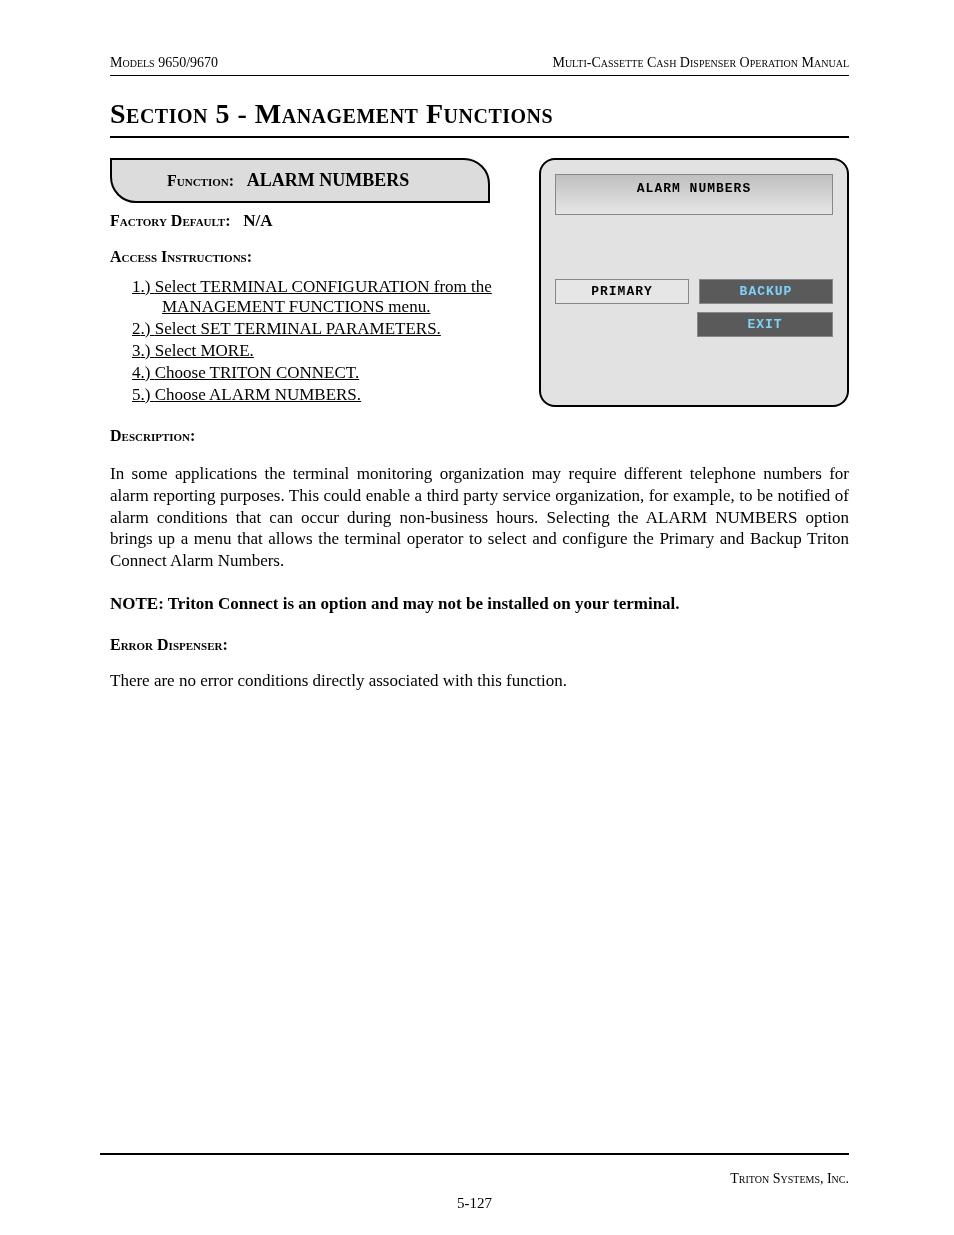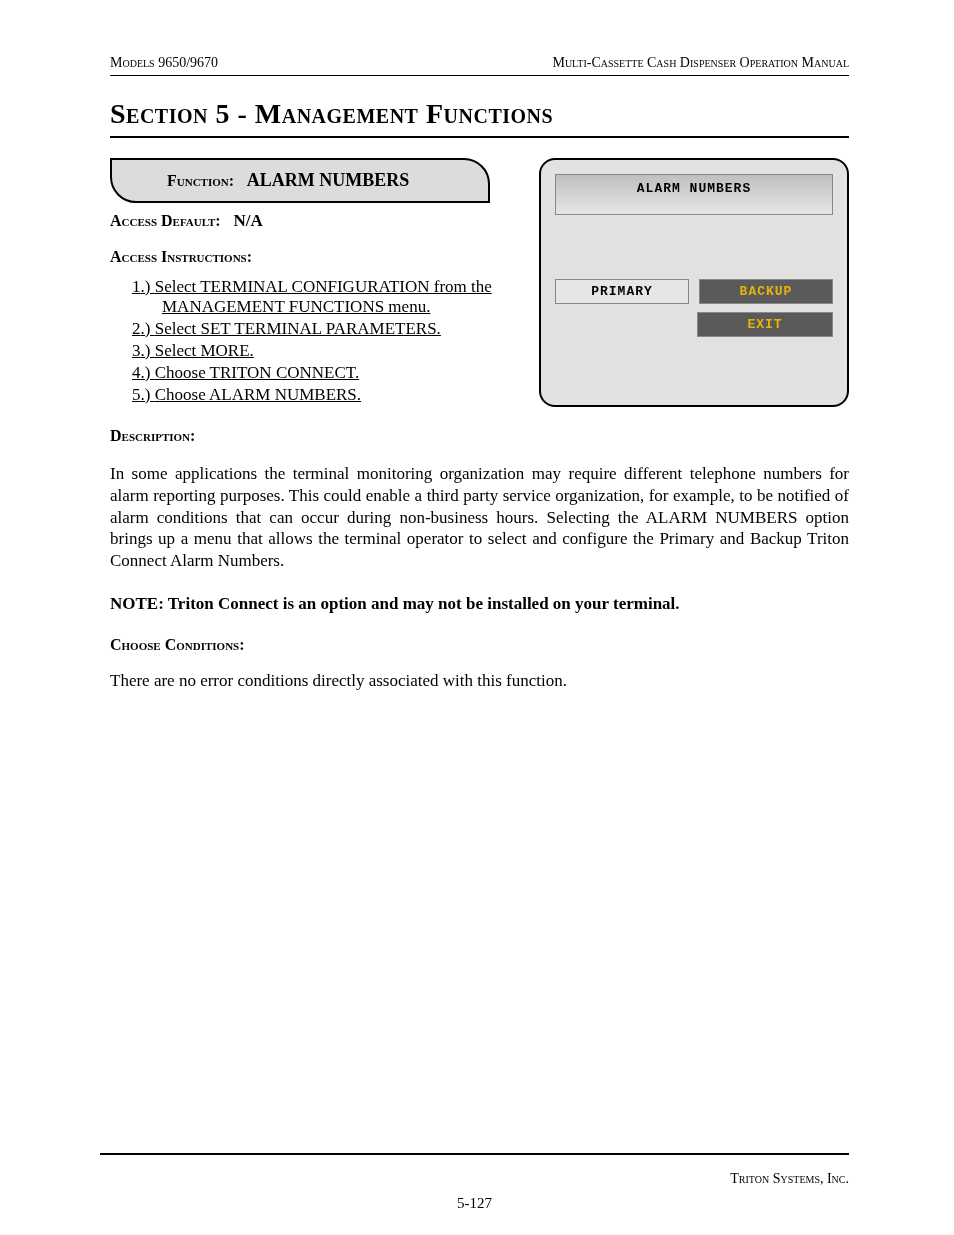--- a/index.html
+++ b/index.html
@@ -124,21 +124,21 @@
   }
   .shot .btn {
     flex: 1;
     background: #e6e6e6;
     border: 1px solid #888;
     text-align: center;
     padding: 4px 0;
   }
   .shot .btn.dark {
     background: #5a5a5a;
-    color: #eab308;
+    color: #7dd3fc;
   }
   .shot .half-right {
     display: flex;
     justify-content: flex-end;
   }
   .shot .half-right .btn {
     flex: 0 0 calc(50% - 5px);
   }
 
   .desc-head {
@@ -200,21 +200,21 @@
   <div class="content-row">
     <div class="left-col">
 
       <div class="fn-box">
         <span class="fn-label">Function:</span>
         <span>&nbsp;</span>
         <span class="fn-name">ALARM NUMBERS</span>
       </div>
 
       <div class="fd-line">
-        <span class="sc-bold">Access Default:</span>
+        <span class="sc-bold">Factory Default:</span>
         <span>&nbsp;</span>
         <b>N/A</b>
       </div>
 
       <div class="ai-line">
         <span class="sc-bold">Access Instructions:</span>
       </div>
 
       <ol class="steps">
         <li>Select TERMINAL CONFIGURATION from the MANAGEMENT FUNCTIONS menu.</li>
@@ -235,21 +235,21 @@
         <div class="btn dark">EXIT</div>
       </div>
     </div>
   </div>
 
   <div class="desc-head">Description:</div>
   <div class="para">In some applications the terminal monitoring organization may require different telephone numbers for alarm reporting purposes. This could enable a third party service organization, for example, to be notified of alarm conditions that can occur during non-business hours. Selecting the ALARM NUMBERS option brings up a menu that allows the terminal operator to select and configure the Primary and Backup Triton Connect Alarm Numbers.</div>
 
   <div class="note">NOTE: Triton Connect is an option and may not be installed on your terminal.</div>
 
-  <div class="ec-head">Choose Conditions:</div>
+  <div class="ec-head">Error Dispenser:</div>
   <div class="para" style="margin-top:16px;">There are no error conditions directly associated with this function.</div>
 
   <div class="footer">
     <div class="foot-rule"></div>
     <div class="foot-row">
       <span></span>
       <span class="foot-company">Triton Systems, Inc.</span>
     </div>
     <div class="foot-page">5-127</div>
   </div>

